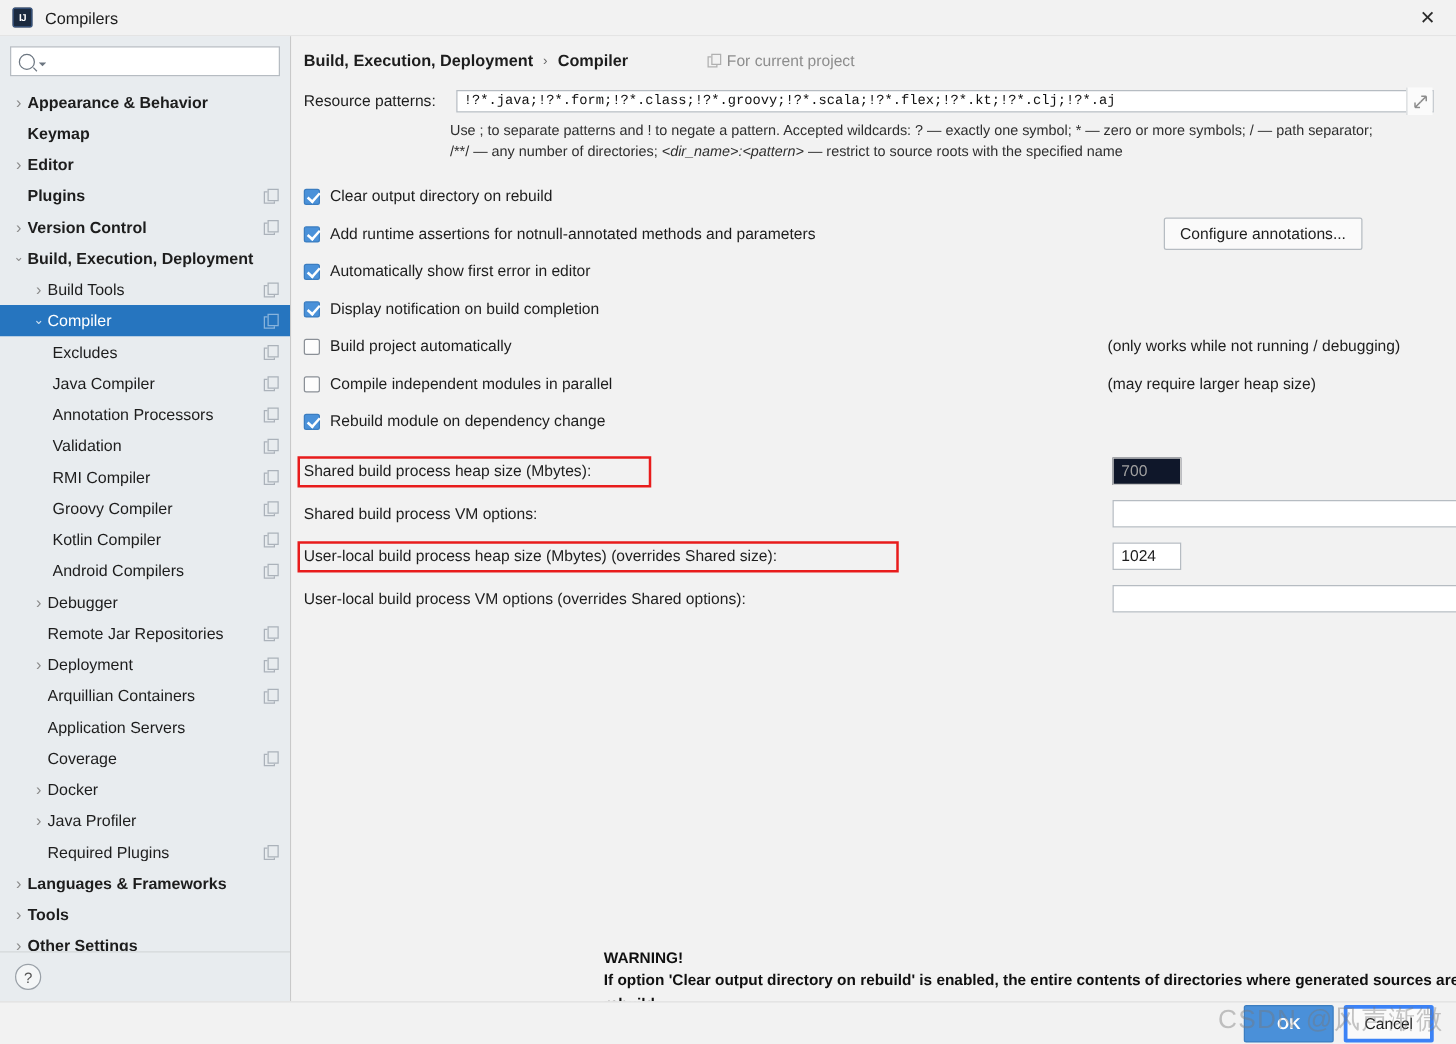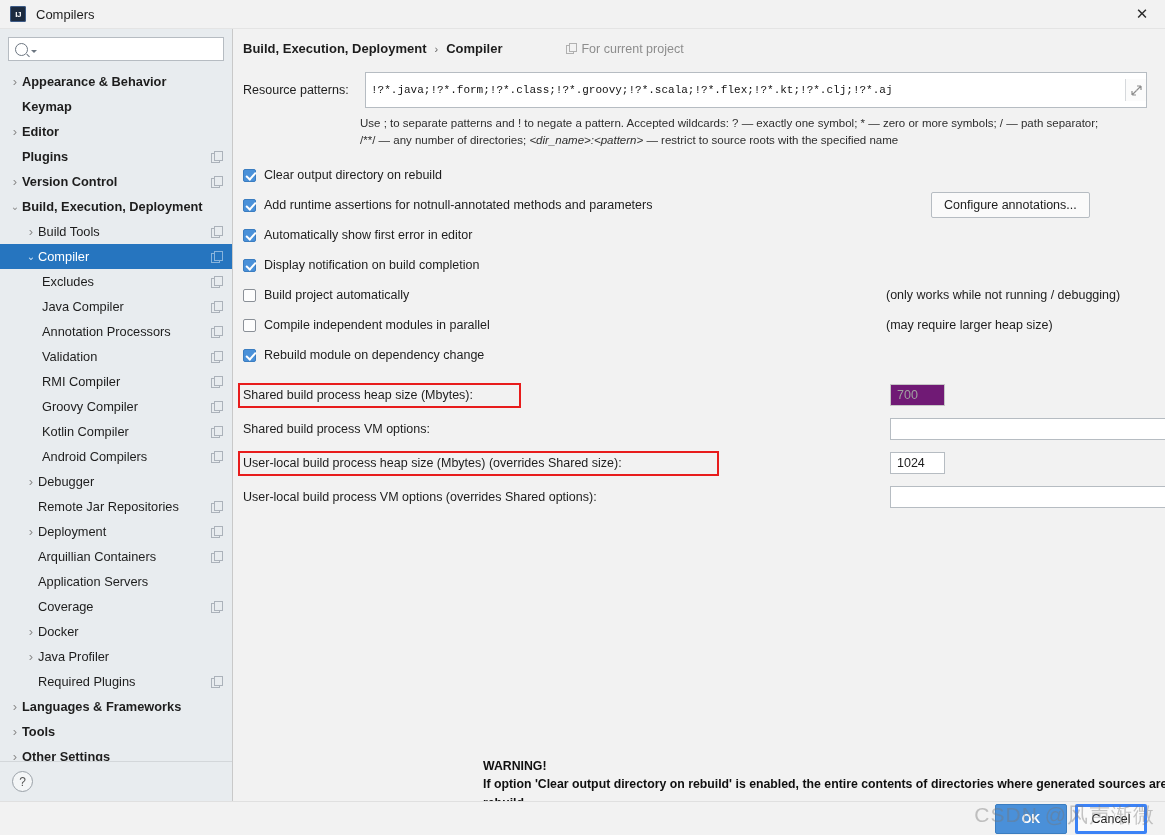--- a/index.html
+++ b/index.html
@@ -253,21 +253,21 @@
   
   #rp-row {
     display: flex;
     align-items: center;
     margin: 16px 0 0 10px;
     padding-right: 18px;
   }
   #rp-label { width: 122px; font-size: 12.5px; }
   #rp-field {
     flex: 1;
-    height: 36px;
+    height: 18px;
     background: #fff;
     border: 1px solid #b6bcc2;
     display: flex;
     align-items: center;
     box-sizing: border-box;
   }
   #rp-input {
     flex: 1;
     border: none;
     outline: none;
@@ -378,21 +378,21 @@
     background: transparent;
     font-family: "Liberation Sans", sans-serif;
     font-size: 12.5px;
     width: 100%;
     padding: 0 6px;
     box-sizing: border-box;
     color: #1d1d1d;
   }
   .hfield.small { width: 55px; }
   .hfield.wide  { width: 488px; }
-  .hfield.disabled { background: #701a75; border-color: #c6c6c6; }
+  .hfield.disabled { background: #0f172a; border-color: #c6c6c6; }
   .hfield.disabled input { color: #a0a0a0; }
 
   .redbox {
     position: absolute;
     border: 2px solid #e81c1c;
     pointer-events: none;
     box-sizing: border-box;
   }
 
   

